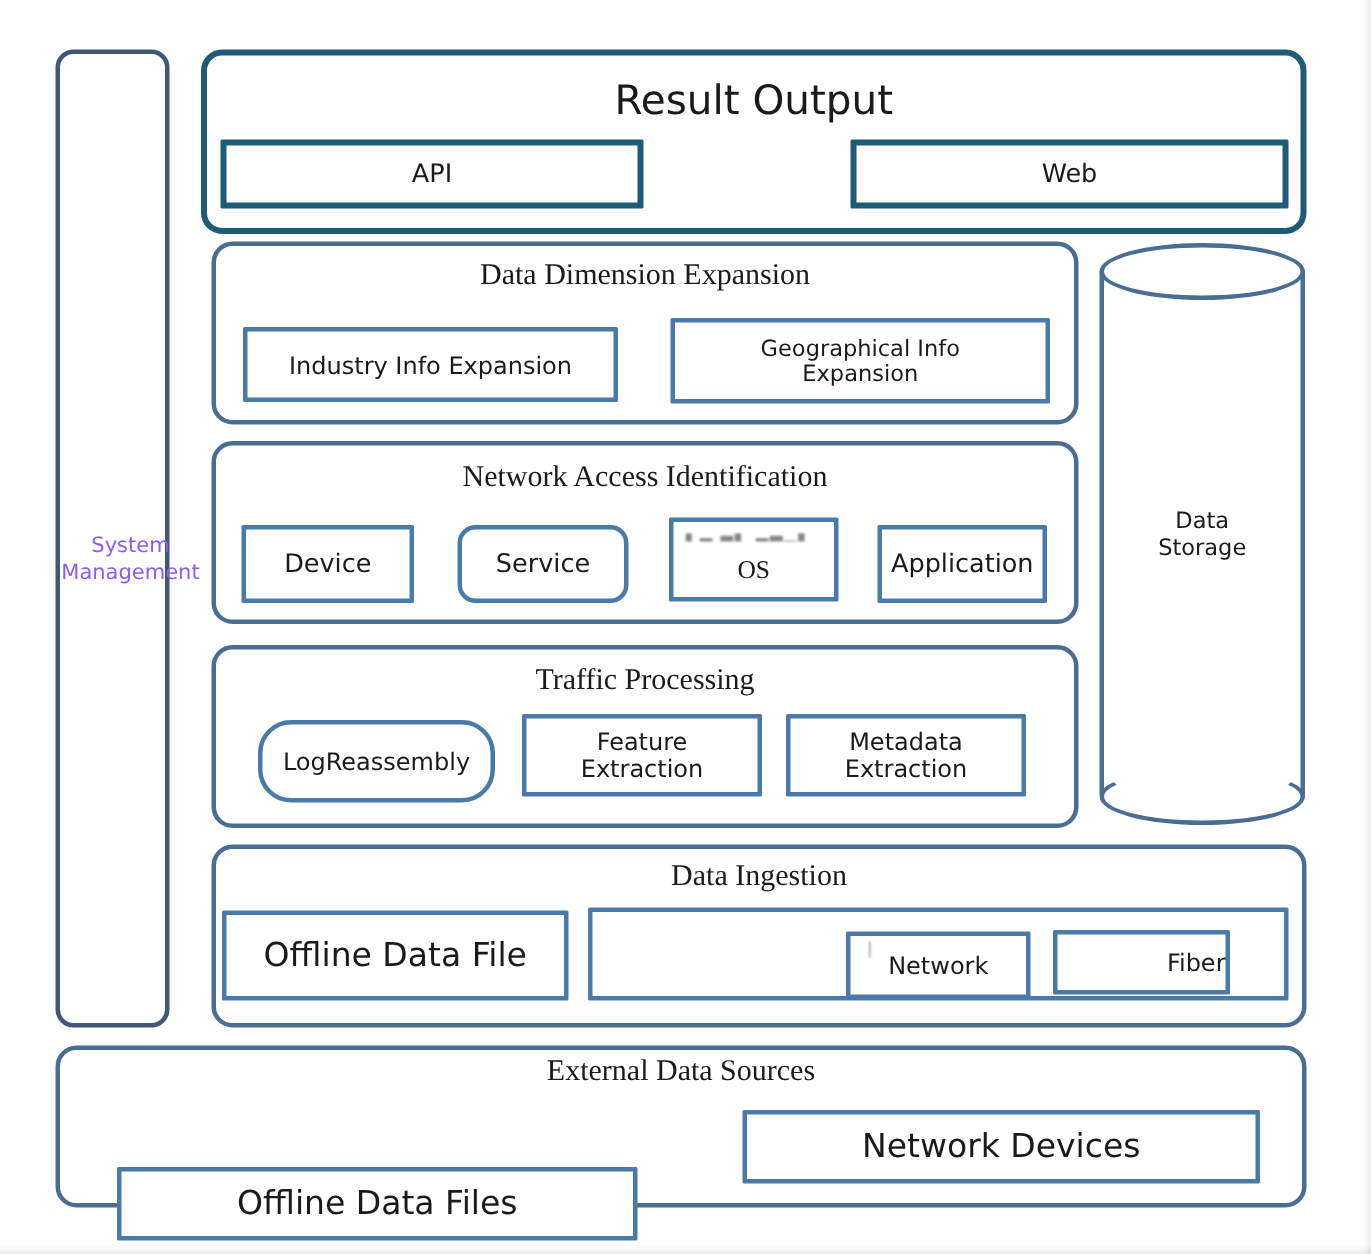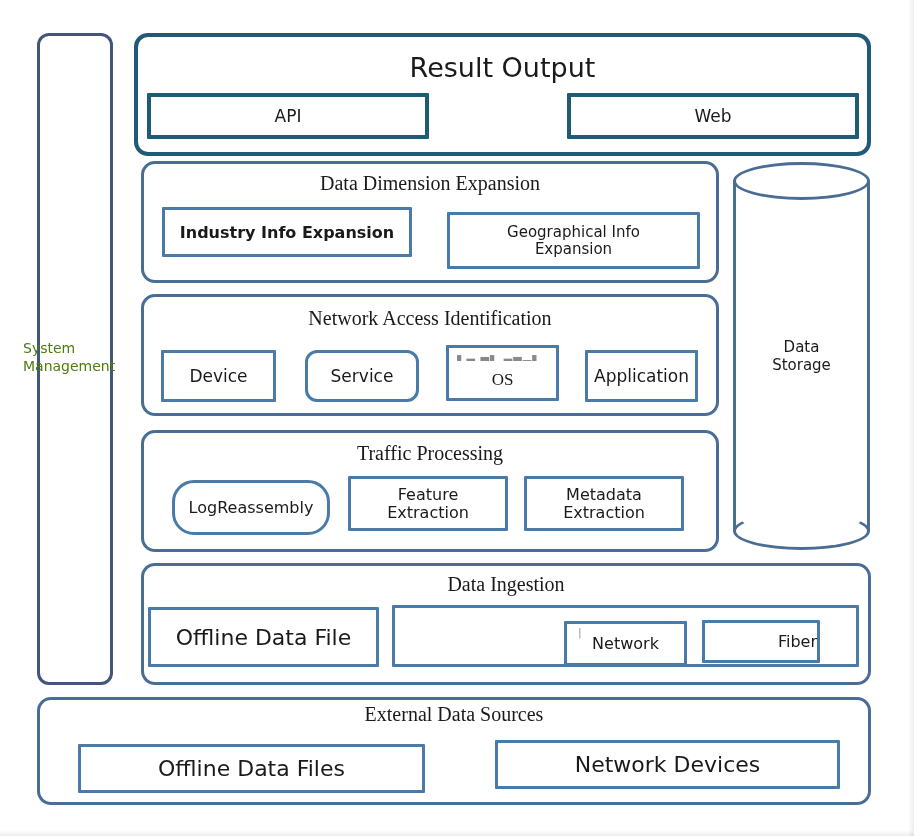--- a/index.html
+++ b/index.html
@@ -92,24 +92,25 @@
   .t16 { font-size: 16px; }
   .t15 { font-size: 15px; }
 
   .lbl2 { line-height: 1.12; }
 
   
   .rail-label {
     position: absolute;
     left: -14px;
     width: 128px;
-    top: 340px;
+    top: 356px;
+    text-align: center;
     font-size: 14px;
     line-height: 1.25;
-    color: #4d7c0f;
+    color: #8b5cf6;
     white-space: nowrap;
   }
 
   
   .cyl-wrap { position: absolute; }
   .cyl-body {
     position: absolute;
     left: 0; top: 19px;
     width: 100%; height: calc(100% - 38px);
     box-sizing: border-box;
@@ -184,21 +185,21 @@
     <div class="cyl-label">
       <div>Data</div>
       <div>Storage</div>
     </div>
   </div>
 
   <div class="box section" style="left:141px; top:161px; width:578px; height:122px;">
   </div>
   <div class="section-title t24" style="left:141px; top:172px; width:578px;">Data Dimension Expansion</div>
 
-  <div class="leaf t16" style="left:162px; top:207px; width:250px; height:50px;font-weight:bold;">
+  <div class="leaf t16" style="left:162px; top:218px; width:250px; height:50px;">
     <span>Industry Info Expansion</span>
   </div>
 
   <div class="leaf t15 lbl2" style="left:447px; top:212px; width:253px; height:57px; flex-direction:column;">
     <span>Geographical Info</span>
     <span>Expansion</span>
   </div>
 
   <div class="box section" style="left:141px; top:294px; width:578px; height:122px;">
   </div>
@@ -257,21 +258,21 @@
   <div class="artifact" style="left:578px; top:626px; width:5px; height:32px; opacity:0.5;">|</div>
 
   <div class="leaf t16" style="left:702px; top:620px; width:118px; height:43px;justify-content:flex-end;">
     <span>Fiber</span>
   </div>
 
   <div class="box section" style="left:37px; top:697px; width:834px; height:108px;">
   </div>
   <div class="section-title t24" style="left:37px; top:703px; width:834px;">External Data Sources</div>
 
-  <div class="leaf t22" style="left:78px; top:744px; width:347px; height:49px;">
+  <div class="leaf t22" style="left:78px; top:778px; width:347px; height:49px;">
     <span>Offline Data Files</span>
   </div>
 
   <div class="leaf t22" style="left:495px; top:740px; width:345px; height:49px;">
     <span>Network Devices</span>
   </div>
 
   <div class="page-edge-right"></div>
   <div class="page-edge-bottom"></div>
 </div>

